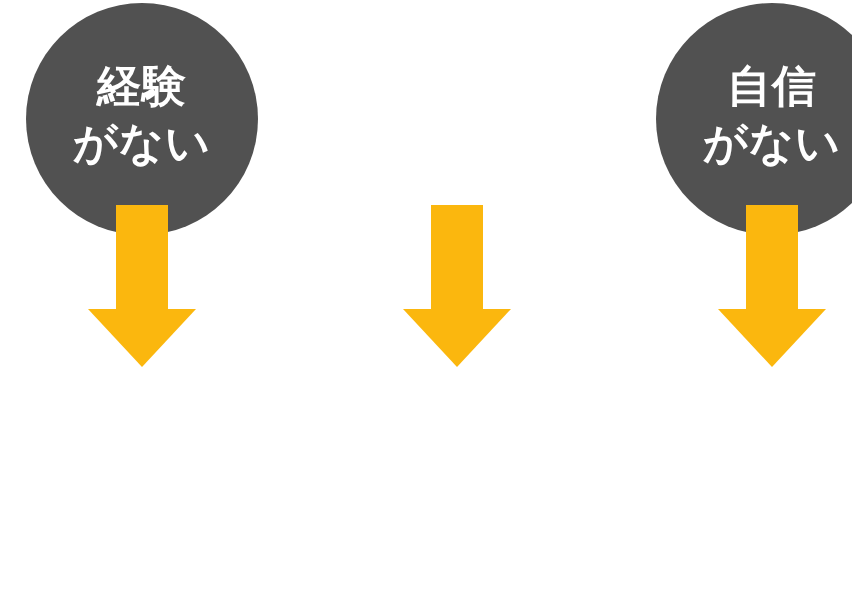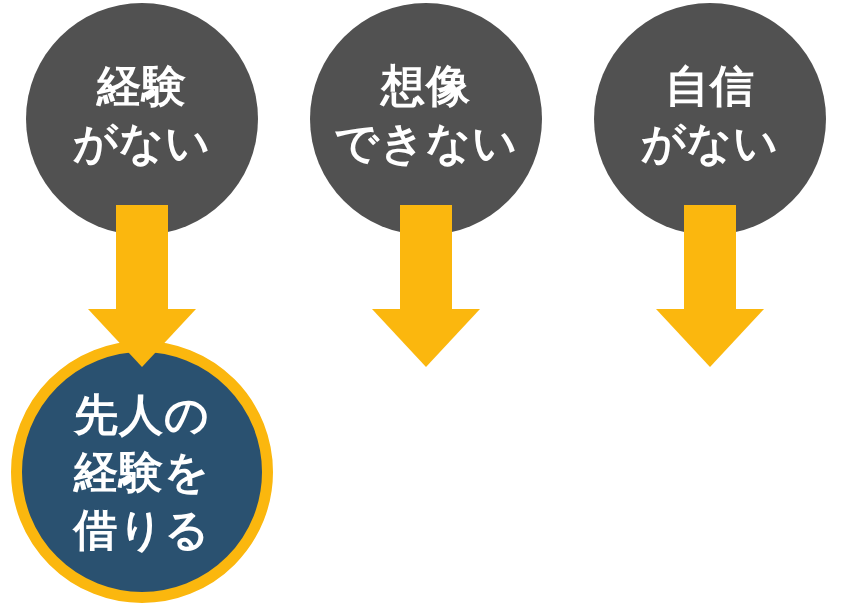--- a/index.html
+++ b/index.html
@@ -11,20 +11,21 @@
     height: 608px;
     background: var(--background, #ffffff);
     font-family: "Liberation Sans", "DejaVu Sans", sans-serif;
     overflow: hidden;
   }
   .diagram {
     position: relative;
     width: 802px;
     height: 608px;
     display: flex;
+    gap: 31px;
   }
   .column {
     position: relative;
     width: 284px;
     height: 608px;
     flex: 0 0 284px;
   }
   .circle {
     position: absolute;
     border-radius: 50%;
@@ -96,32 +97,23 @@
 
   <div class="column">
     <div class="circle problem-circle">
       <span class="circle-label">経験
 がない</span>
     </div>
     <div class="arrow">
       <div class="arrow-stem"></div>
       <div class="arrow-head"></div>
     </div>
-    <div class="circle solution-circle">
-      <span class="circle-label">先人の
-経験を
-借りる</span>
-    </div>
   </div>
 
   <div class="column">
-    <div class="circle problem-circle">
-      <span class="circle-label">想像
-できない</span>
-    </div>
     <div class="arrow">
       <div class="arrow-stem"></div>
       <div class="arrow-head"></div>
     </div>
   </div>
 
   <div class="column">
     <div class="circle problem-circle">
       <span class="circle-label">自信
 がない</span>

